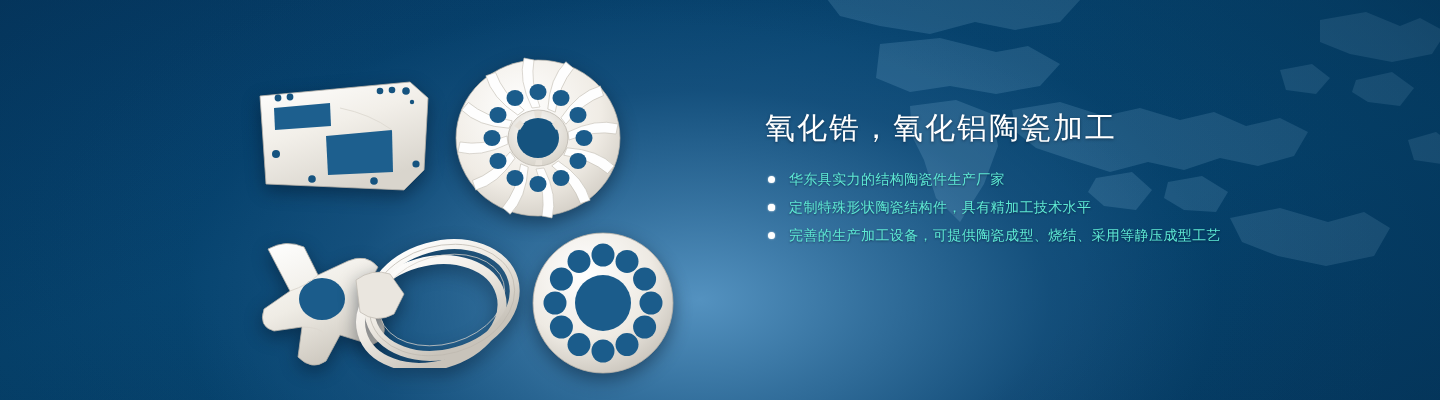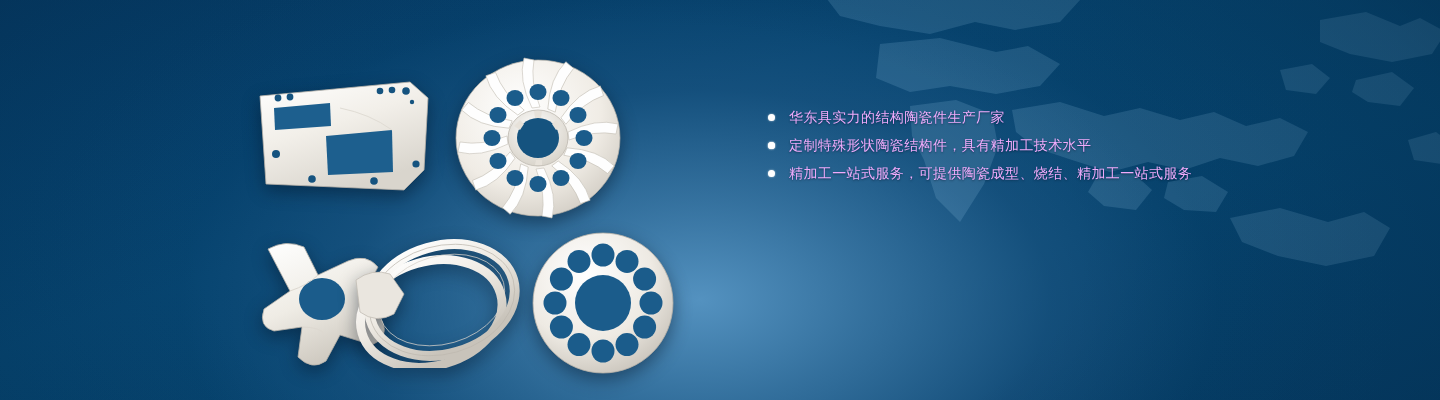--- a/index.html
+++ b/index.html
@@ -39,21 +39,21 @@
     position:absolute;left:765px;top:108px;width:620px;
   }
   .headline{
     color:#ffffff;font-size:30px;line-height:40px;letter-spacing:2px;
     font-weight:400;margin:0 0 22px 0;white-space:nowrap;
     text-shadow:0 1px 3px rgba(0,20,40,.55);
   }
   .bullets{list-style:none;margin:0;padding:0;}
   .bullets li{
     position:relative;padding-left:24px;margin:0 0 9px 0;
-    color:#f0abfc;font-size:14px;line-height:19px;letter-spacing:.4px;
+    color:#5eead4;font-size:14px;line-height:19px;letter-spacing:.4px;
     white-space:nowrap;text-shadow:0 1px 2px rgba(0,18,36,.5);
   }
   .bullets li .dot{
     position:absolute;left:3px;top:6px;width:7px;height:7px;
     border-radius:50%;background:#ffffff;
     box-shadow:0 0 2px rgba(255,255,255,.7);
   }
   
   .products{position:absolute;left:0;top:0;width:720px;height:400px;}
   .prod{position:absolute;}
@@ -246,32 +246,33 @@
           <circle cx="-48" cy="0" r="11.5"></circle>
           <circle cx="-41.6" cy="-24" r="11.5"></circle>
           <circle cx="-24" cy="-41.6" r="11.5"></circle>
         </g>
       </g>
     </svg>
 
   </div>
 
   <div class="copy">
+    <h1 class="headline">氧化锆，氧化铝陶瓷加工</h1>
     <ul class="bullets">
       <li>
         <span class="dot"></span>
         <span>华东具实力的结构陶瓷件生产厂家</span>
       </li>
       <li>
         <span class="dot"></span>
       </li>
       <li>
         <span class="dot"></span>
         <span>定制特殊形状陶瓷结构件，具有精加工技术水平</span>
       </li>
       <li>
         <span class="dot"></span>
-        <span>精加工一站式服务，可提供陶瓷成型、烧结、精加工一站式服务</span>
+        <span>完善的生产加工设备，可提供陶瓷成型、烧结、采用等静压成型工艺</span>
       </li>
     </ul>
   </div>
 
 </div>
 
 </body></html>

